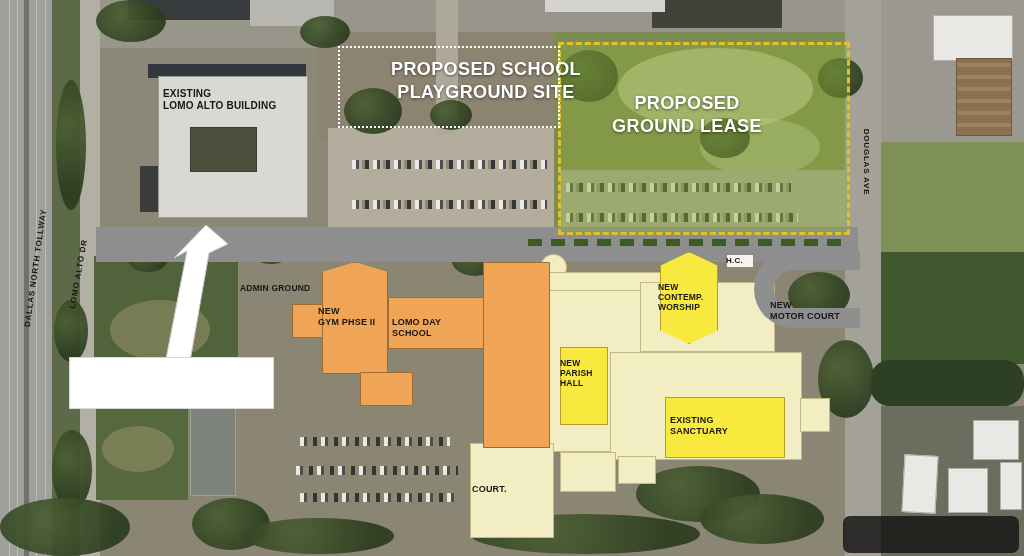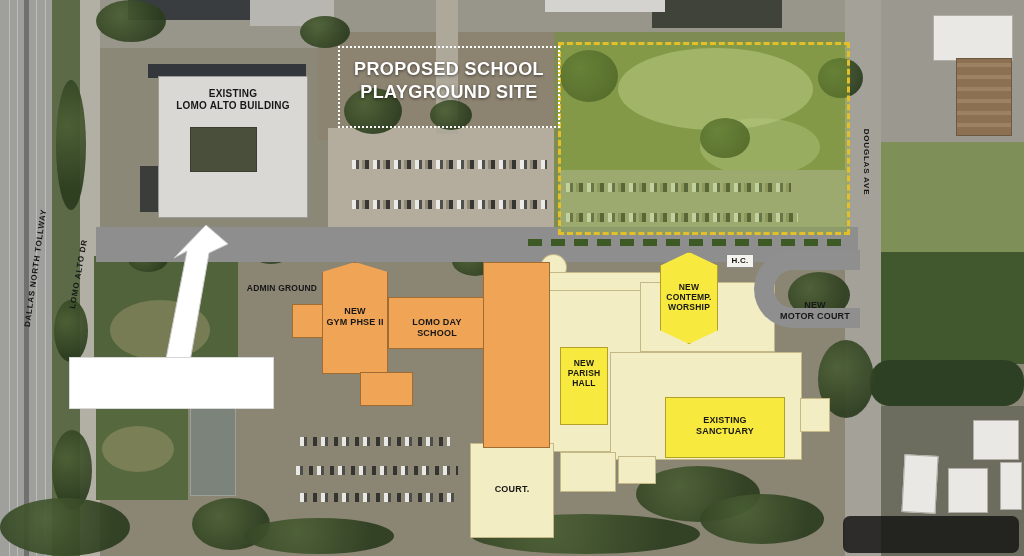--- a/index.html
+++ b/index.html
@@ -13,25 +13,25 @@
   .cars{height:9px;opacity:.95;
         background:repeating-linear-gradient(90deg,#ededea 0 4px,#4a4a48 4px 7px,rgba(0,0,0,0) 7px 10px,#8d8672 10px 13px,#2f2f2e 13px 17px,rgba(0,0,0,0) 17px 21px);}
   .hedge{height:7px;background:repeating-linear-gradient(90deg,#3d5a24 0 14px,rgba(0,0,0,0) 14px 23px);}
   .lane{width:1px;height:100%;background:rgba(255,255,255,.30);}
   .house{background:#e9e8e4;border:1px solid #b0aea7;}
   
   .orange{background:#f0a455;border:1px solid rgba(95,62,20,.55);}
   .cream {background:#f3edc4;border:1px solid rgba(140,120,60,.45);}
   .yellow{background:#f8e93e;border:1px solid rgba(120,100,20,.55);}
   .plabel{color:#171717;font-weight:bold;font-size:9px;line-height:1.2;
-          text-align:center;letter-spacing:.2px;}
+          letter-spacing:.2px;}
   .roadname{color:#151515;font-weight:bold;font-size:8px;letter-spacing:.8px;
             text-align:center;height:12px;line-height:12px;}
   .wtitle{color:#fff;font-weight:bold;text-align:center;line-height:1.25;
-          text-shadow:0 1px 3px rgba(0,0,0,.55);letter-spacing:.4px;}
+          text-shadow:0 1px 3px rgba(0,0,0,.55);letter-spacing:.4px;margin-left:37px;}
 </style>
 </head>
 <body>
 
 <div id="stage">
 
   <div class="patch" style="left:0;top:0;width:1024px;height:48px;background:#98958b;"></div>
   <div class="patch" style="left:88px;top:240px;width:792px;height:316px;background:#8b8574;"></div>
   <div class="patch" style="left:318px;top:32px;width:260px;height:108px;background:#8d8371;"></div>
   <div class="patch" style="left:328px;top:128px;width:260px;height:112px;background:#b4ad9d;"></div>
@@ -103,20 +103,22 @@
   <div class="cars" style="left:566px;top:183px;width:225px;"></div>
   <div class="cars" style="left:566px;top:213px;width:232px;"></div>
   <div class="cars" style="left:300px;top:437px;width:150px;"></div>
   <div class="cars" style="left:296px;top:466px;width:162px;"></div>
   <div class="cars" style="left:300px;top:493px;width:158px;"></div>
 
   <div style="left:96px;top:227px;width:762px;height:35px;background:#8e8e8e;"></div>
   <div class="hedge" style="left:528px;top:239px;width:322px;"></div>
 
   <div style="left:558px;top:42px;width:292px;height:193px;background:rgba(140,175,60,0.42);border:3px dashed #e3c02a;"></div>
+  <div class="wtitle prel" style="left:560px;top:92px;width:180px;font-size:18px;">PROPOSED
+GROUND LEASE</div>
 
   <div style="left:338px;top:46px;width:222px;height:82px;border:2px dotted #ffffff;"></div>
   <div class="wtitle prel" style="left:348px;top:58px;width:202px;font-size:18px;">PROPOSED SCHOOL
 PLAYGROUND SITE</div>
 
   <div class="patch" style="left:148px;top:64px;width:158px;height:14px;background:#33363a;"></div>
   <div class="patch" style="left:140px;top:166px;width:18px;height:46px;background:#3a3d3a;"></div>
   <div style="left:158px;top:76px;width:150px;height:142px;background:#d9d8d4;border:1px solid #9a9a96;"></div>
   <div style="left:190px;top:127px;width:67px;height:45px;background:#4a4f3c;border:1px solid #3a3e30;"></div>
   <div class="plabel prel" style="left:163px;top:88px;width:140px;font-size:10px;">EXISTING

